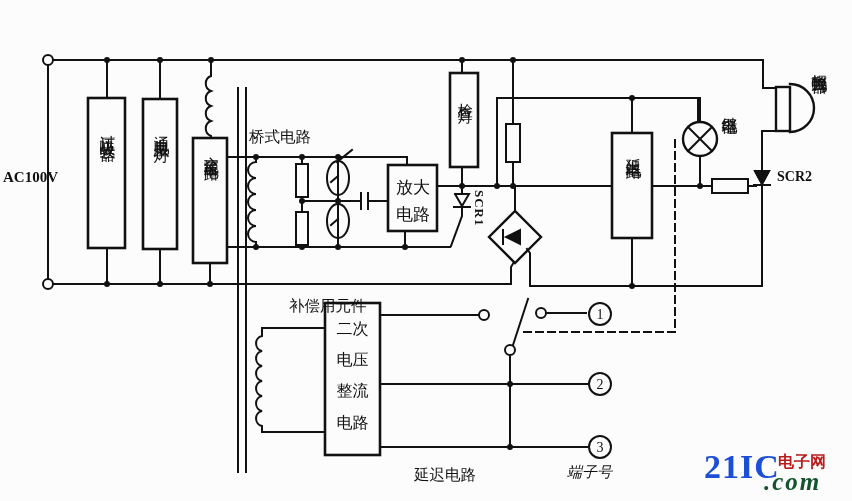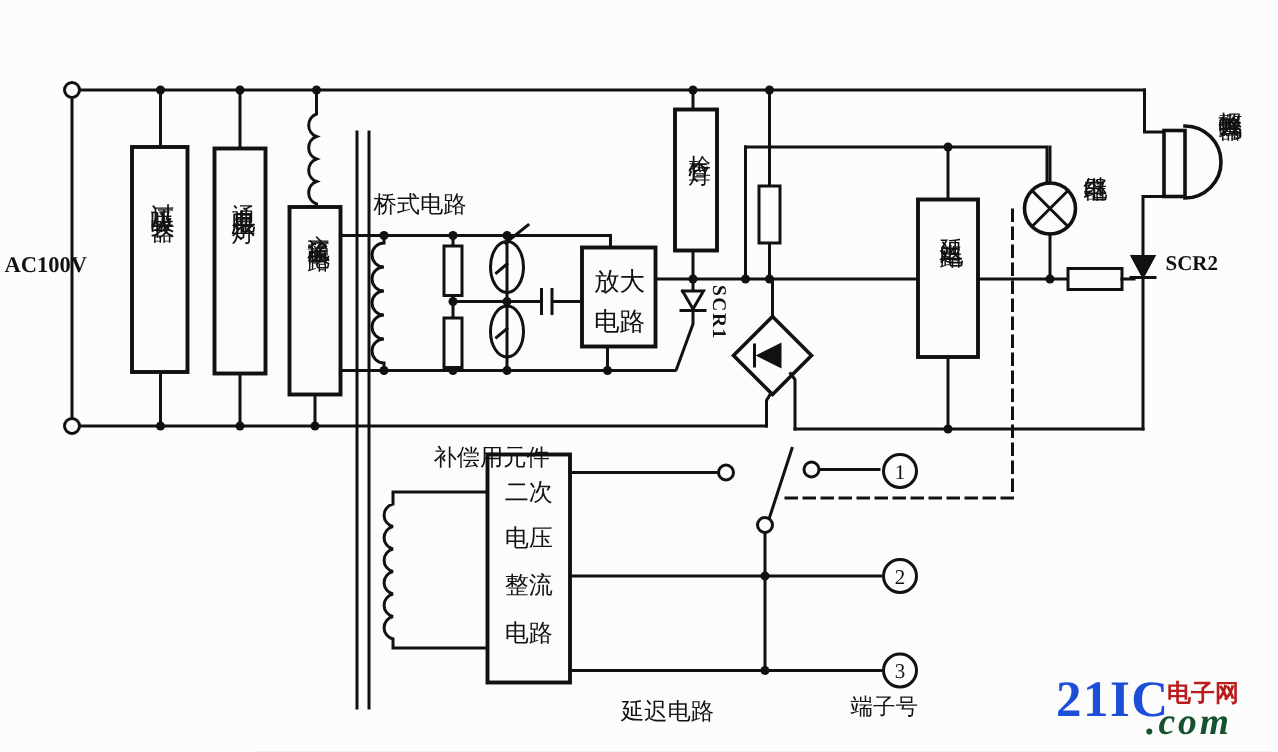--- a/index.html
+++ b/index.html
@@ -186,21 +186,21 @@
 <div class="lbl v" style="left:720px;top:104px;font-size:16px;letter-spacing:1px;">继电器</div>
 
 <div class="lbl" style="left:777px;top:169px;font-size:14px;font-weight:600;">SCR2</div>
 
 <div class="lbl v" style="left:810px;top:62px;font-size:16px;letter-spacing:1px;">报警蜂鸣器</div>
 
 <div class="lbl boxtxt" style="left:332px;top:313px;width:41px;font-size:16px;line-height:1.95;white-space:normal;">二次电压整流电路</div>
 
 <div class="lbl" style="left:414px;top:466px;font-size:15.5px;">延迟电路</div>
 
-<div class="lbl" style="left:567px;top:464px;font-size:15px;">端子号</div>
+<div class="lbl" style="left:567px;top:464px;font-size:15px;font-style:italic;">端子号</div>
 
 <div id="watermark">
   <span id="wm-brand">21IC</span>
   <span id="wm-site">电子网</span>
   <span id="wm-domain">.com</span>
 </div>
 
 </div>
 
 </body></html>

